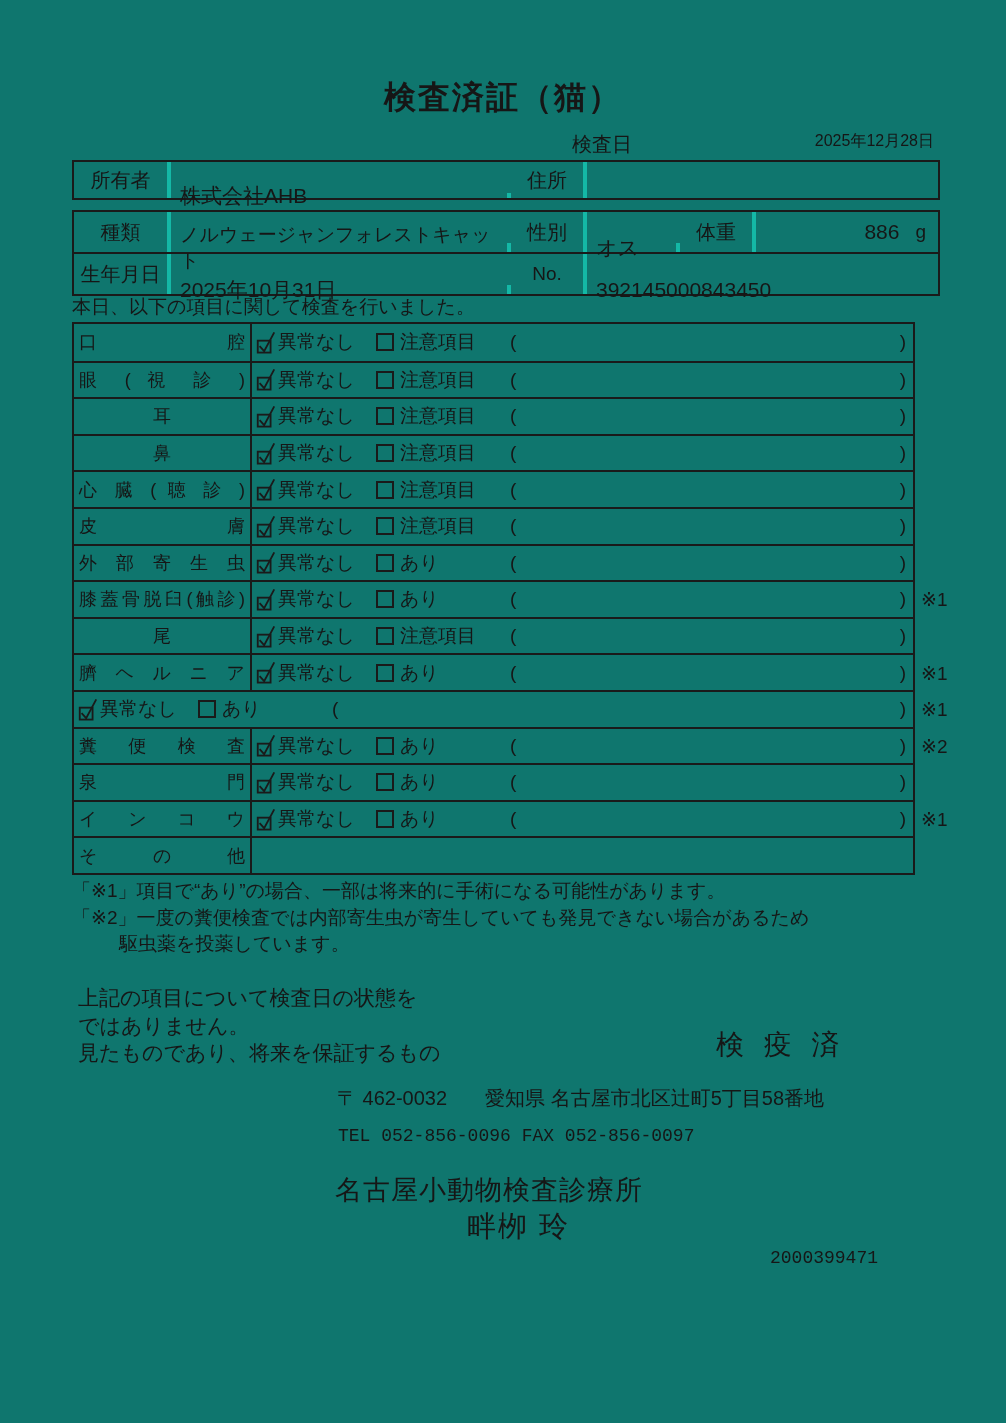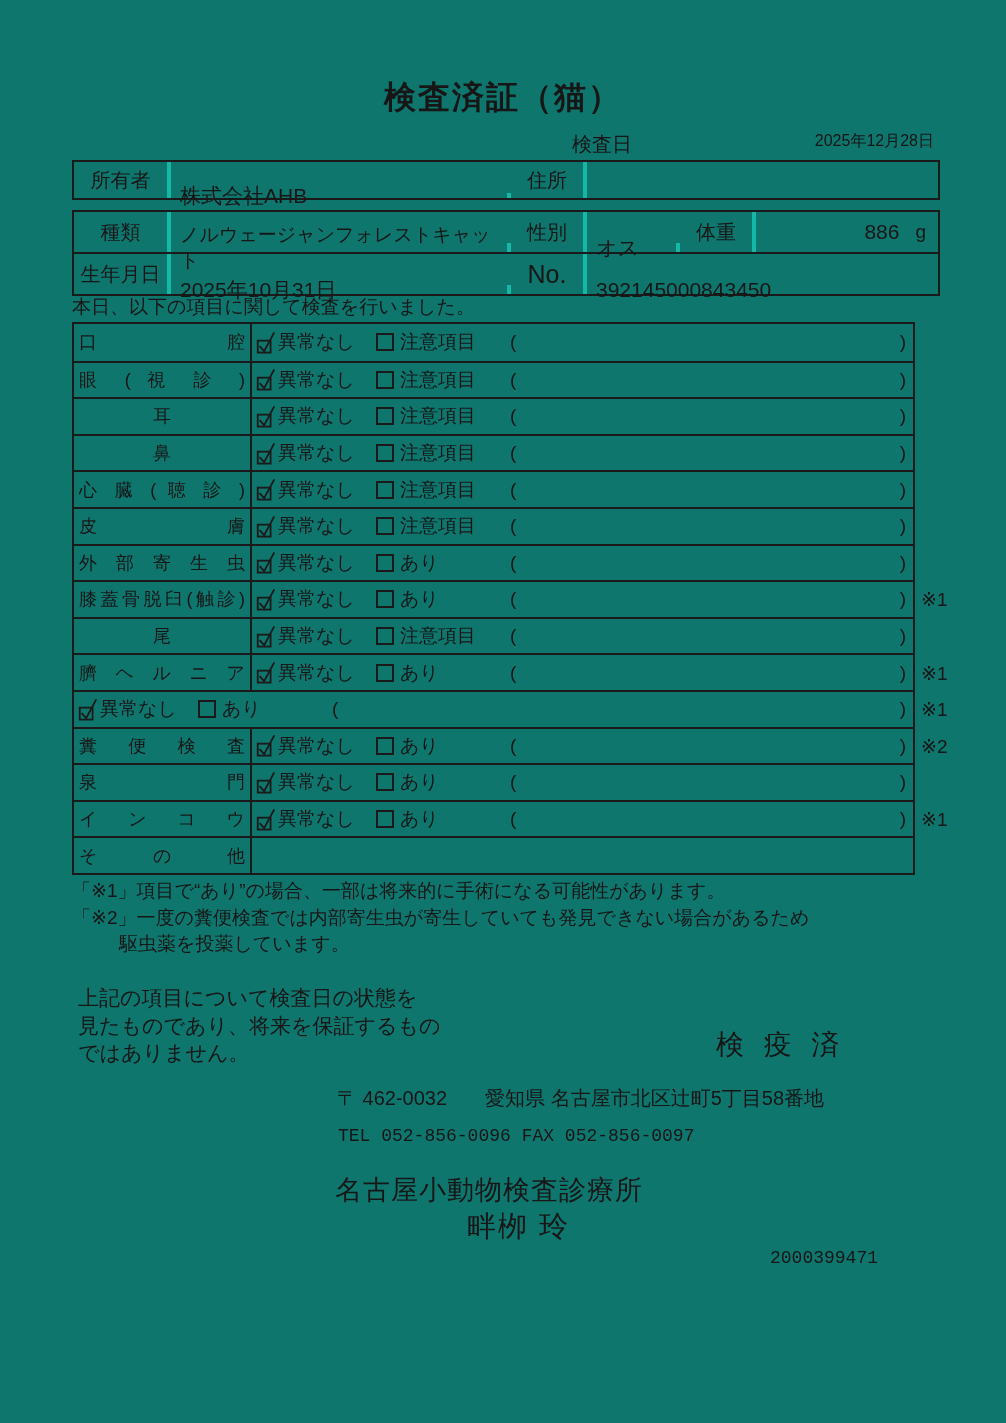--- a/index.html
+++ b/index.html
@@ -17,21 +17,21 @@
   .t2{left:72px;top:210px;width:868px;}
   .t2row{display:flex;height:40px;box-sizing:border-box;align-items:stretch;}
   .t2row.second{border-top:2px solid #1a1a1a;height:42px;}
   .lblc{display:flex;align-items:center;justify-content:center;font-size:20px;box-sizing:border-box;}
   .valc{display:flex;align-items:center;padding-left:9px;font-size:21px;box-sizing:border-box;margin-top:31px;}
   .br{border-right:4px solid #14b8a6;}
   .w97{width:97px;}.w340{width:340px;}.w76{width:76px;}.w93{width:93px;}
   .grow{flex:1;}
   .wval{flex:1;display:flex;align-items:center;justify-content:flex-end;font-size:21px;}
   .wunit{font-size:19px;margin-left:16px;margin-right:12px;}
-  .nofont{font-size:25px;}
+  .nofont{font-size:19px;}
   
   .intro{top:294px;left:72px;font-size:19px;}
   
   .ct{left:72px;top:322px;width:843px;}
   .crow{display:flex;height:36.6px;box-sizing:border-box;position:relative;align-items:stretch;}
   .crow + .crow{border-top:2px solid #1a1a1a;}
   .ci{width:178px;border-right:2px solid #1a1a1a;box-sizing:border-box;
       display:flex;align-items:center;padding:16px 5px;font-size:18px;}
   .ci > span{display:block;width:100%;text-align:justify;text-align-last:justify;white-space:nowrap;}
   .ci.c > span{text-align:center;text-align-last:center;}
@@ -443,22 +443,22 @@
   </div>
 
   <div class="abs fnotes">
     <div>「※1」項目で“あり”の場合、一部は将来的に手術になる可能性があります。</div>
     <div>「※2」一度の糞便検査では内部寄生虫が寄生していても発見できない場合があるため</div>
     <div class="fn3">駆虫薬を投薬しています。</div>
   </div>
 
   <div class="abs disc">
     <div>上記の項目について検査日の状態を</div>
+    <div>ではありません。</div>
     <div>見たものであり、将来を保証するもの</div>
-    <div>ではありません。</div>
   </div>
 
   <div class="abs stamp">検 疫 済</div>
 
   <div class="abs postal-line">
     <span>〒 462-0032</span>
     <span>愛知県 名古屋市北区辻町5丁目58番地</span>
   </div>
 
   <div class="abs telline">TEL 052-856-0096  FAX 052-856-0097</div>

